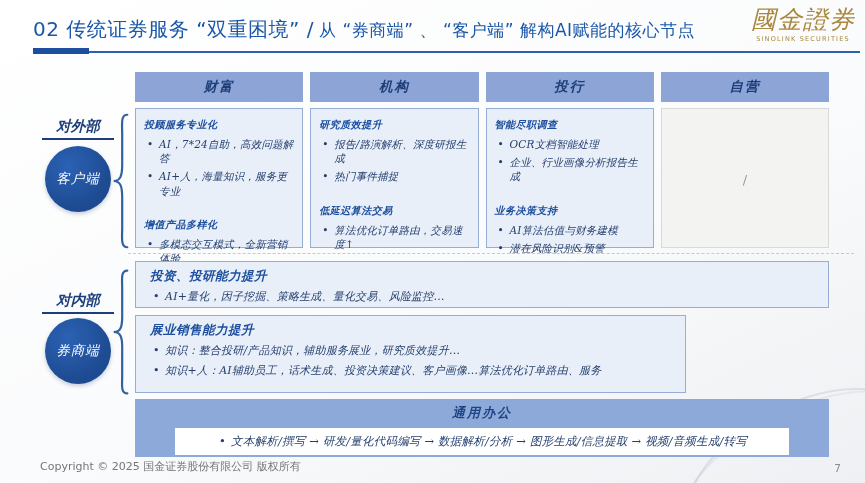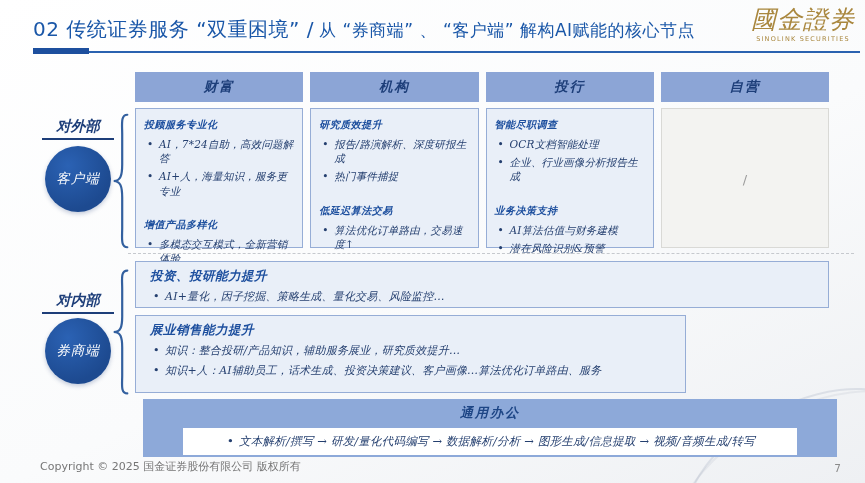--- a/index.html
+++ b/index.html
@@ -66,21 +66,21 @@
 
   
   .row-box { position:absolute; background:#e9eff8; border:1px solid #96add6; padding:6px 14px; }
   .row-box.r1 { left:135px; top:261px; width:694px; height:47px; }
   .row-box.r2 { left:135px; top:315px; width:551px; height:78px; }
   .row-title { font-family:"DejaVu Serif", serif; font-style:italic; font-weight:bold;
     font-size:12.5px; color:#1d4f9e; margin-bottom:4px; letter-spacing:.5px; }
   .row-box .bullet { font-size:11px; margin:5px 0; }
 
   
-  .banner { position:absolute; left:143px; top:399px; width:694px; height:58px; background:#8da9d9; padding-top:5px; }
+  .banner { position:absolute; left:135px; top:399px; width:694px; height:58px; background:#8da9d9; padding-top:5px; }
   .banner-title { text-align:center; font-family:"DejaVu Serif", serif; font-style:italic; font-weight:bold;
     font-size:13px; color:#1d4585; letter-spacing:2px; }
   .banner-strip { margin:6px auto 0 auto; width:614px; height:27px; background:#ffffff;
     display:flex; align-items:center; justify-content:center; }
   .banner-workflow { position:relative; padding-left:14px; font-family:"DejaVu Serif", serif; font-style:italic;
     font-size:11.5px; color:#243f6f; letter-spacing:.2px; }
   .banner-workflow::before { content:"•"; position:absolute; left:2px; top:0; color:#243f6f; }
 
   
   .copyright { position:absolute; left:20px; bottom:9px; font-size:11px; color:#767676;margin-left:20px; }

